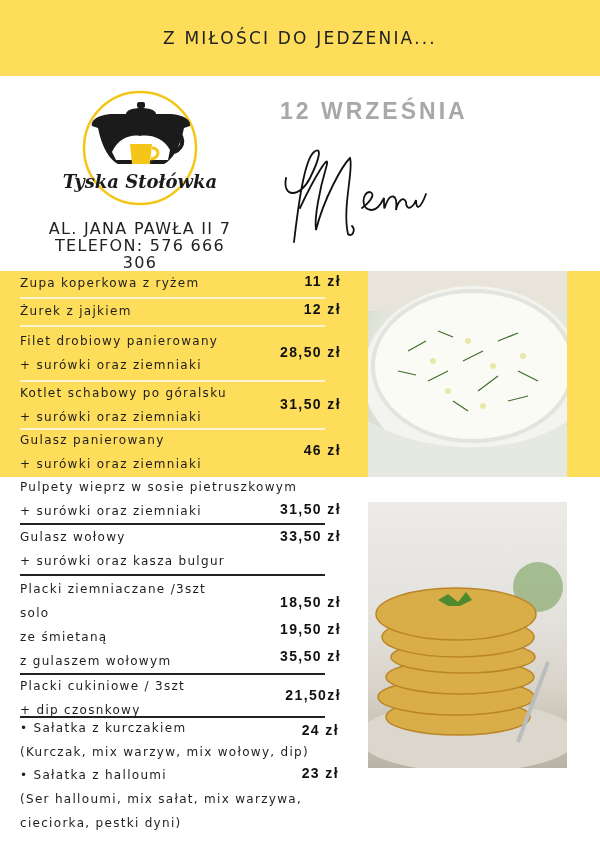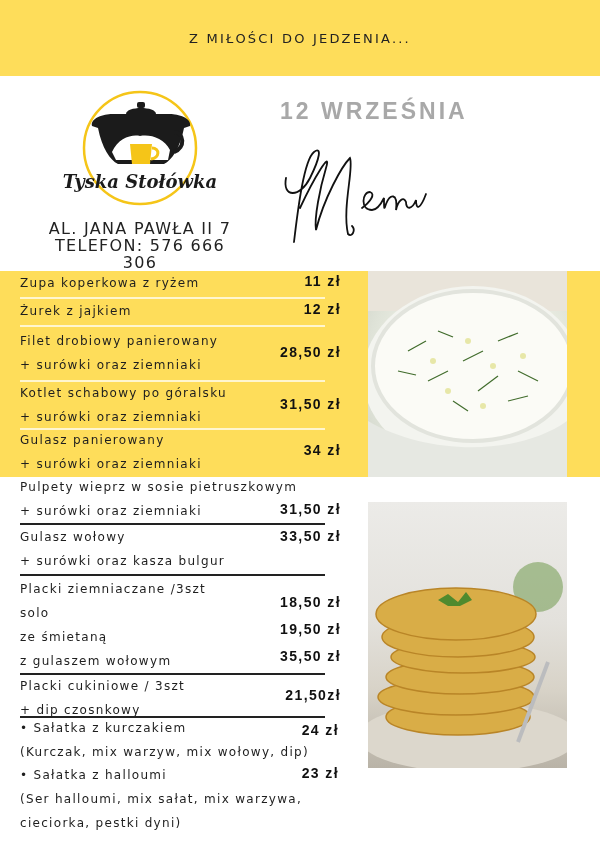--- a/index.html
+++ b/index.html
@@ -1,20 +1,20 @@
 <!DOCTYPE html>
 <html><head>
 <meta charset="utf-8">
 <style>
   * { box-sizing: border-box; margin: 0; padding: 0; }
   html, body { width: 600px; height: 848px; background: #ffffff; overflow: hidden; }
   body { position: relative; font-family: "DejaVu Sans", sans-serif; color: #1a1a1a; }
 
   .top-band { position: absolute; left: 0; top: 0; width: 600px; height: 76px; background: #fedd5a; display: flex; align-items: center; justify-content: center; }
-  .top-band span { font-family: "DejaVu Sans", sans-serif; font-size: 13px; letter-spacing: 2.2px; color: #222; }
+  .top-band span { font-family: "DejaVu Sans", sans-serif; font-size: 17px; letter-spacing: 2.2px; color: #222; }
 
   .logo { position: absolute; left: 52px; top: 88px; width: 170px; height: 120px; }
   .address { position: absolute; left: 40px; top: 220px; width: 200px; text-align: center; font-size: 16px; letter-spacing: 1.3px; color: #222; line-height: 17px; }
 
   .date { position: absolute; left: 280px; top: 98px; width: 230px; font-family: "Liberation Sans", sans-serif; font-weight: bold; font-size: 23px; letter-spacing: 3px; color: #a8a8a8; }
   .menu-script { position: absolute; left: 280px; top: 138px; width: 170px; height: 110px; }
 
   .yellow-band { position: absolute; left: 0; top: 271px; width: 600px; height: 206px; background: #fedd5a; }
 
   .img-soup { position: absolute; left: 368px; top: 271px; width: 199px; height: 206px; overflow: hidden; background: radial-gradient(ellipse at 55% 45%, #f6f7f0 0%, #eef0e6 45%, #dfe3d8 70%, #c9cdc2 100%); }
@@ -134,21 +134,21 @@
 <div class="row" style="top:381px;">
   <div class="line">Kotlet schabowy po góralsku</div>
   <div class="line">+ surówki oraz ziemniaki</div>
   <span class="price" style="top:15px;">31,50 zł</span>
 </div>
 <div class="sep light" style="top:428px;"></div>
 
 <div class="row" style="top:428px;">
   <div class="line">Gulasz panierowany</div>
   <div class="line">+ surówki oraz ziemniaki</div>
-  <span class="price" style="top:14px;">34 zł</span>
+  <span class="price" style="top:14px;">46 zł</span>
 </div>
 
 <div class="row" style="top:475px;">
   <div class="line">Pulpety wieprz w sosie pietruszkowym</div>
   <div class="line">+ surówki oraz ziemniaki</div>
   <span class="price" style="top:26px;">31,50 zł</span>
 </div>
 <div class="sep dark" style="top:523px;"></div>
 
 <div class="row" style="top:525px;">

